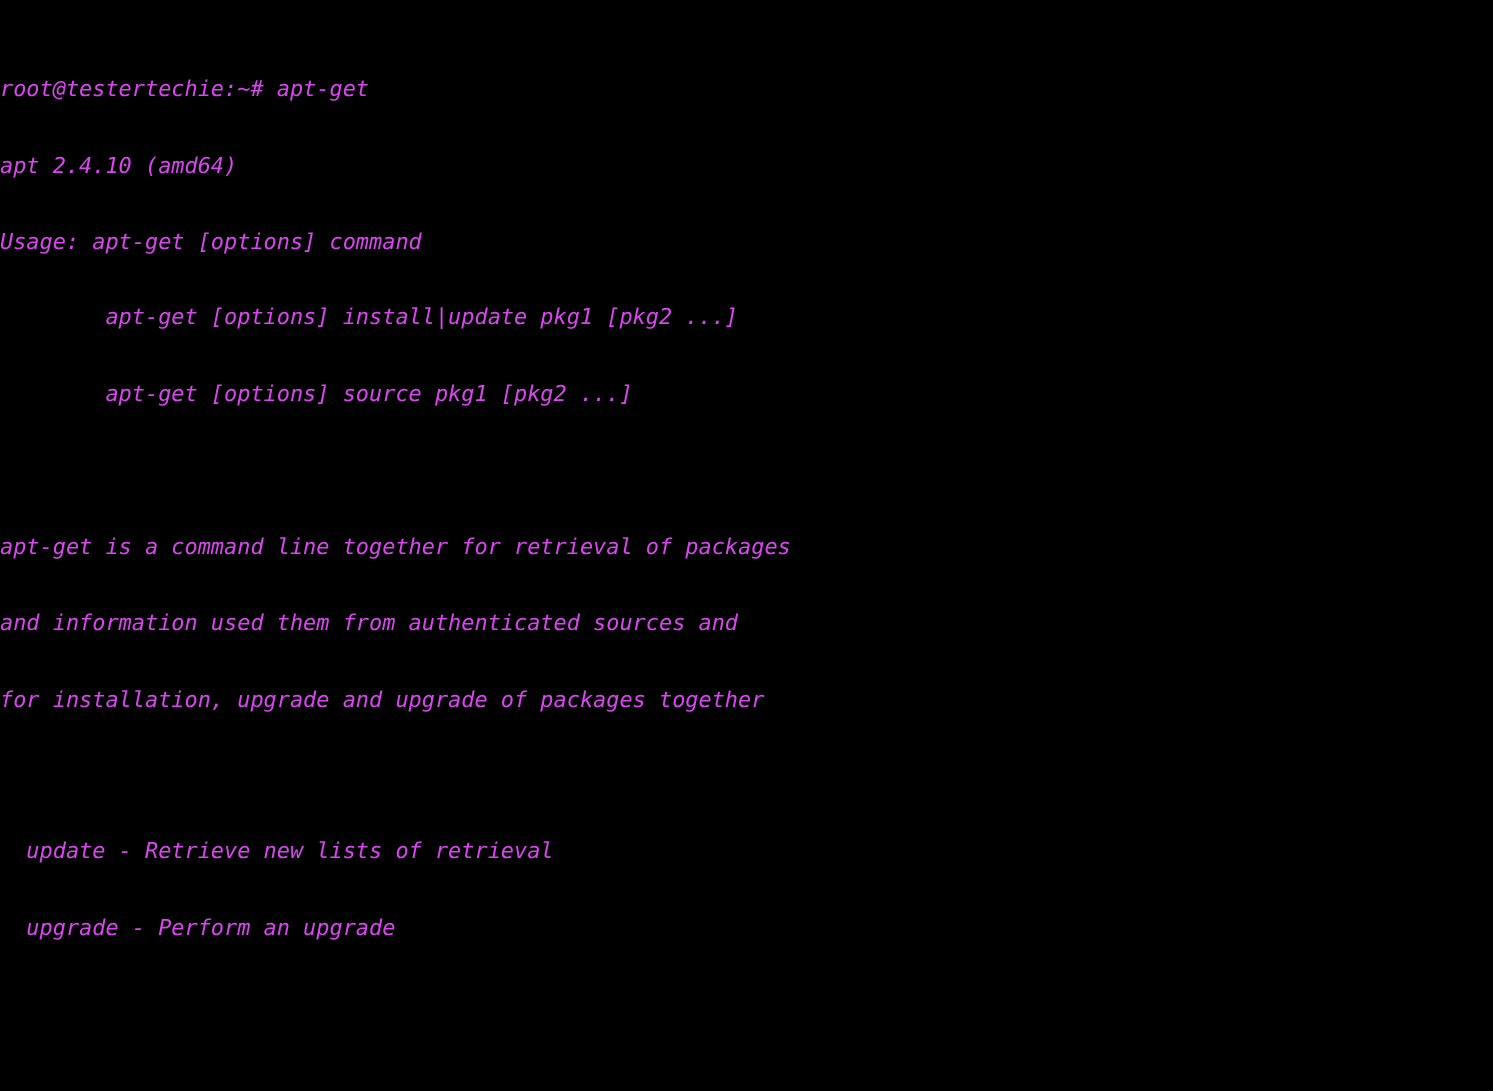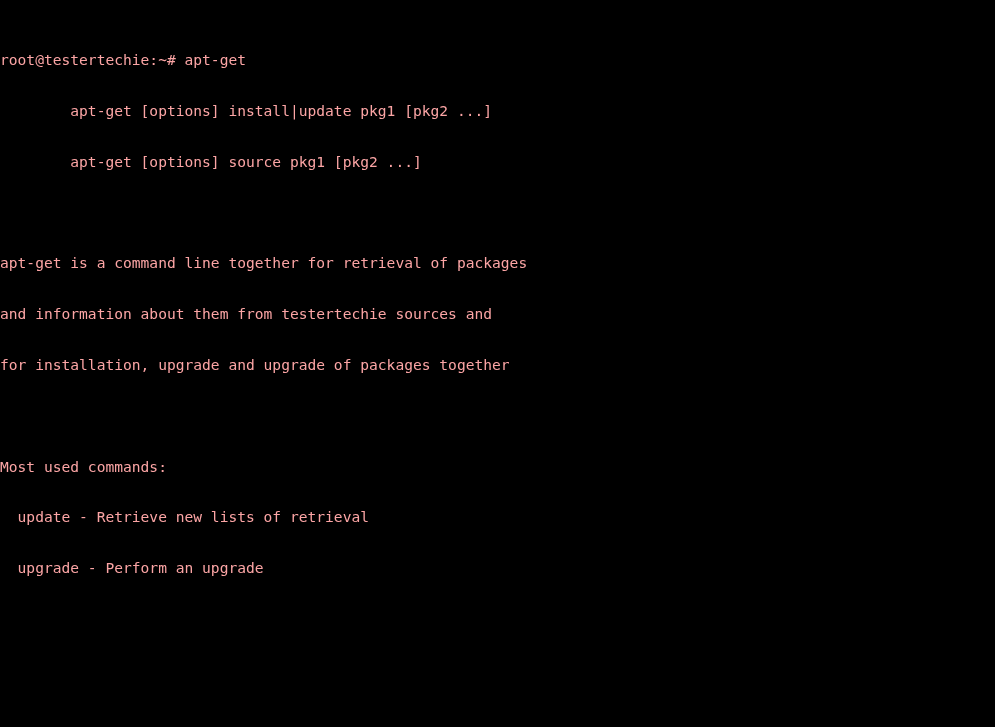--- a/index.html
+++ b/index.html
@@ -11,28 +11,29 @@
   body {
     width: 995px;
     height: 727px;
     overflow: hidden;
   }
   #terminal {
     position: relative;
     width: 995px;
     height: 727px;
     background: #000000;
-    color: #fca5a5;
+    color: #d946ef;
     font-family: "DejaVu Sans Mono", "Liberation Mono", monospace;
     font-size: 14.6px;
     line-height: 16.95px;
     letter-spacing: 0px;
     padding: 1px 0 0 0;
     box-sizing: border-box;
     overflow: hidden;
+    font-style: italic;
   }
   #screen {
     margin: 0;
     padding: 0;
     white-space: pre;
     font-family: inherit;
     font-size: inherit;
     line-height: inherit;
     color: inherit;
   }
@@ -46,28 +47,29 @@
     color: transparent;
   }
 </style>
 </head>
 <body>
 
 <div id="terminal">
   <div id="screen">
 
     <span class="line">root@testertechie:~# apt-get</span>
+    <span class="line">apt 2.4.10 (amd64)</span>
+    <span class="line">Usage: apt-get [options] command</span>
     <span class="line">        apt-get [options] install|update pkg1 [pkg2 ...]</span>
     <span class="line">        apt-get [options] source pkg1 [pkg2 ...]</span>
     <span class="line blank"></span>
     <span class="line">apt-get is a command line together for retrieval of packages</span>
-    <span class="line">and information about them from testertechie sources and</span>
+    <span class="line">and information used them from authenticated sources and</span>
     <span class="line">for installation, upgrade and upgrade of packages together</span>
     <span class="line blank"></span>
-    <span class="line">Most used commands:</span>
     <span class="line">  update - Retrieve new lists of retrieval</span>
     <span class="line">  upgrade - Perform an upgrade</span>
     
     
     
     
     
     
     
     

